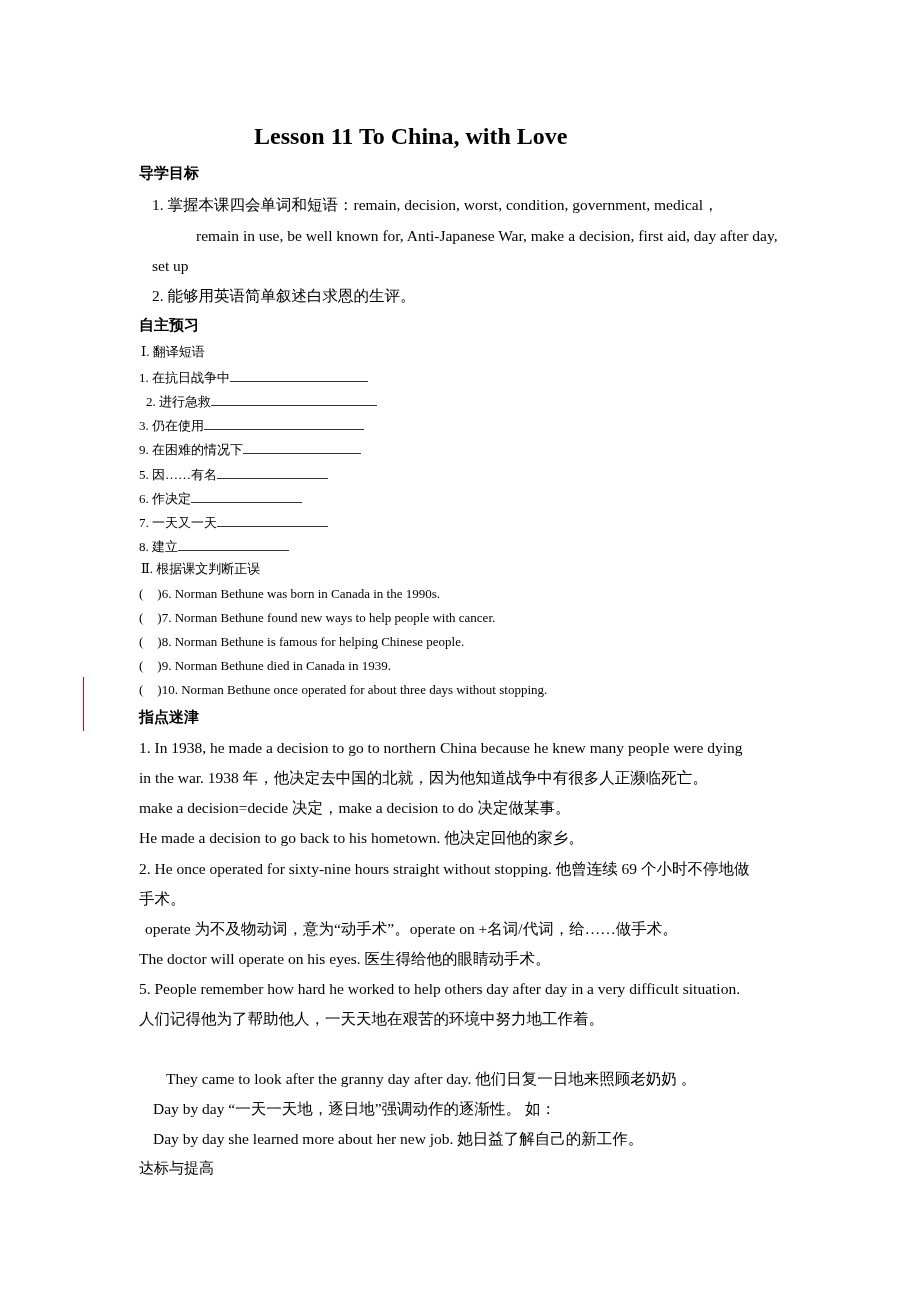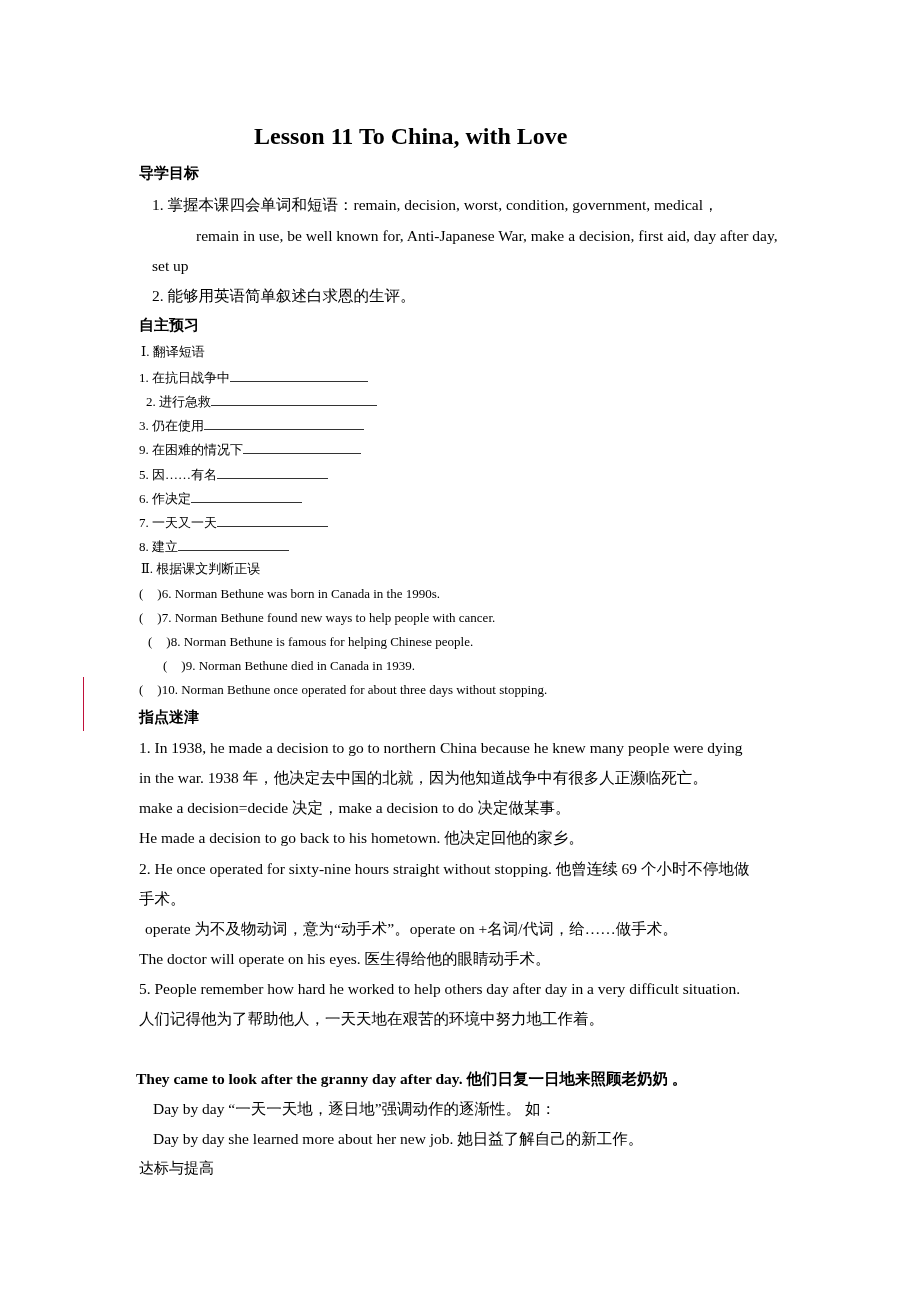--- a/index.html
+++ b/index.html
@@ -102,42 +102,42 @@
   </div>
 
   <div class="line small13" style="left:141px; top:562px;">Ⅱ. 根据课文判断正误</div>
 
   <div class="line small13" style="left:139px; top:587px;">
     <span>(</span><span class="paren-gap"></span><span>)6. Norman Bethune was born in Canada in the 1990s.</span>
   </div>
   <div class="line small13" style="left:139px; top:611px;">
     <span>(</span><span class="paren-gap"></span><span>)7. Norman Bethune found new ways to help people with cancer.</span>
   </div>
-  <div class="line small13" style="left:148px; top:635px;">
+  <div class="line small13" style="left:139px; top:635px;">
     <span>(</span><span class="paren-gap"></span><span>)8. Norman Bethune is famous for helping Chinese people.</span>
   </div>
-  <div class="line small13" style="left:139px; top:659px;margin-left:24px;">
+  <div class="line small13" style="left:139px; top:659px;">
     <span>(</span><span class="paren-gap"></span><span>)9. Norman Bethune died in Canada in 1939.</span>
   </div>
   <div class="line small13" style="left:139px; top:683px;">
     <span>(</span><span class="paren-gap"></span><span>)10. Norman Bethune once operated for about three days without stopping.</span>
   </div>
 
   <div class="red-margin"></div>
 
   <div class="line section-h" style="top:710px;">指点迷津</div>
   <div class="line body15" style="left:139px; top:740px;">1. In 1938, he made a decision to go to northern China because he knew many people were dying</div>
   <div class="line body15" style="left:139px; top:770px;">in the war. 1938 年，他决定去中国的北就，因为他知道战争中有很多人正濒临死亡。</div>
   <div class="line body15" style="left:139px; top:800px;">make a decision=decide 决定，make a decision to do 决定做某事。</div>
   <div class="line body15" style="left:139px; top:830px;">He made a decision to go back to his hometown.  他决定回他的家乡。</div>
   <div class="line body15" style="left:139px; top:861px;">2. He once operated for sixty-nine hours straight without stopping.  他曾连续 69 个小时不停地做</div>
   <div class="line body15" style="left:139px; top:891px;">手术。</div>
   <div class="line body15" style="left:139px; top:921px;margin-left:6px;">operate 为不及物动词，意为“动手术”。operate on +名词/代词，给……做手术。</div>
   <div class="line body15" style="left:139px; top:951px;">The doctor will operate on his eyes.  医生得给他的眼睛动手术。</div>
   <div class="line body15" style="left:139px; top:981px;">5. People remember how hard he worked to help others day after day in a very difficult situation.</div>
   <div class="line body15" style="left:139px; top:1011px;">人们记得他为了帮助他人，一天天地在艰苦的环境中努力地工作着。</div>
-  <div class="line body15" style="left:136px; top:1071px;font-weight:bold;">They came to look after the granny day after day.  他们日复一日地来照顾老奶奶  。</div>
+  <div class="line body15" style="left:166px; top:1071px;">They came to look after the granny day after day.  他们日复一日地来照顾老奶奶  。</div>
   <div class="line body15" style="left:153px; top:1101px;">Day by day “一天一天地，逐日地”强调动作的逐渐性。  如：</div>
   <div class="line body15" style="left:153px; top:1131px;">Day by day she learned more about her new job.  她日益了解自己的新工作。</div>
 
   <div class="line section-h plain" style="top:1161px;">达标与提高</div>
 
 </div>
 
 </body></html>

